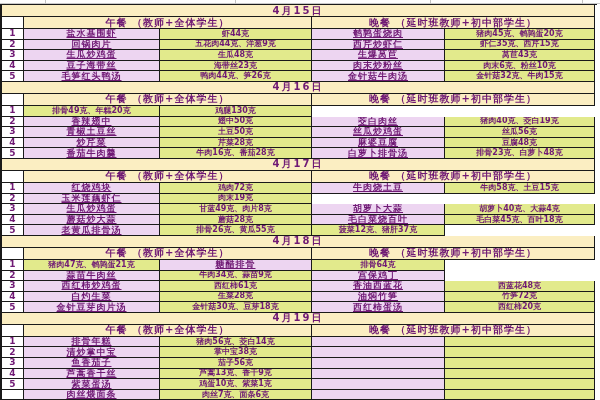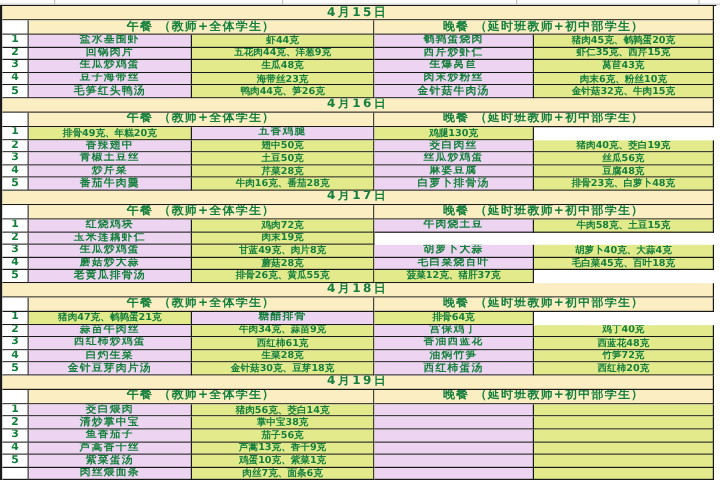--- a/index.html
+++ b/index.html
@@ -1,35 +1,35 @@
 <!DOCTYPE html>
 <html><head>
 <meta charset="utf-8">
 <style>
   html,body{margin:0;padding:0;}
   .screen{position:relative;width:600px;height:400px;background:#ffffff;overflow:hidden;
-          font-family:"DejaVu Sans",sans-serif;font-weight:bold;color:#15803d;text-align:right;}
+          font-family:"DejaVu Sans",sans-serif;font-weight:bold;color:#701a75;text-align:right;}
   .top-strip{position:relative;height:4px;width:600px;background:#fdfdfd;}
   .top-strip .hline{position:absolute;left:0;top:3px;width:600px;height:1px;background:#c9c9c9;}
   .top-strip .tick{position:absolute;top:0;width:1px;height:4px;background:#c2c2c2;}
   .menu-table{width:595px;border-left:2px solid #1a1a1a;border-top:1px solid #1a1a1a;}
   .row{display:grid;grid-template-columns:22px 136px 152px 133px 150px;}
   .cell{border-right:1px solid #1a1a1a;border-bottom:1px solid #1a1a1a;
         display:flex;align-items:center;justify-content:center;
         overflow:hidden;white-space:nowrap;box-sizing:border-box;line-height:1;}
   .date-row{height:12px;}
   .head-row{height:12px;}
   .dish-row{height:10.6px;}
   .date-cell{grid-column:1/6;background:#fbeec2;font-size:10px;letter-spacing:2px;}
   .num-cell{background:#ffffff;font-size:9px;}
   .head-blank{background:#ffffff;}
   .head-cell{background:#fbeec2;font-size:10px;letter-spacing:1px;}
   .lunch-head{grid-column:2/4;}
   .dinner-head{grid-column:4/6;}
-  .dish-cell{background:#edd5f1;font-size:9px;letter-spacing:1px;}
+  .dish-cell{background:#edd5f1;font-size:9px;letter-spacing:1px;text-decoration:underline;}
   .ing-cell{background:#e2ea8c;font-size:8px;}
 </style>
 </head>
 <body>
 
 <div class="screen">
   <div class="top-strip">
     <div class="hline"></div>
     <div class="tick" style="left:45px"></div>
     <div class="tick" style="left:235px"></div>
@@ -85,21 +85,20 @@
         <div class="cell date-cell">4月16日</div>
       </div>
       <div class="row head-row">
         <div class="cell num-cell head-blank"></div>
         <div class="cell head-cell lunch-head">午餐 （教师+全体学生）</div>
         <div class="cell head-cell dinner-head">晚餐 （延时班教师+初中部学生）</div>
       </div>
       <div class="row dish-row">
         <div class="cell num-cell">1</div>
         <div class="cell ing-cell">排骨49克、年糕20克</div>
-        <div class="cell dish-cell">五香鸡腿</div>
         <div class="cell ing-cell">鸡腿130克</div>
       </div>
       <div class="row dish-row">
         <div class="cell num-cell">2</div>
         <div class="cell dish-cell">香辣翅中</div>
         <div class="cell ing-cell">翅中50克</div>
         <div class="cell dish-cell">茭白肉丝</div>
         <div class="cell ing-cell">猪肉40克、茭白19克</div>
       </div>
       <div class="row dish-row">
@@ -175,21 +174,20 @@
         <div class="cell num-cell">1</div>
         <div class="cell ing-cell">猪肉47克、鹌鹑蛋21克</div>
         <div class="cell dish-cell">糖醋排骨</div>
         <div class="cell ing-cell">排骨64克</div>
       </div>
       <div class="row dish-row">
         <div class="cell num-cell">2</div>
         <div class="cell dish-cell">蒜苗牛肉丝</div>
         <div class="cell ing-cell">牛肉34克、蒜苗9克</div>
         <div class="cell dish-cell">宫保鸡丁</div>
-        <div class="cell ing-cell">鸡丁40克</div>
       </div>
       <div class="row dish-row">
         <div class="cell num-cell">3</div>
         <div class="cell dish-cell">西红柿炒鸡蛋</div>
         <div class="cell ing-cell">西红柿61克</div>
         <div class="cell dish-cell">香油西蓝花</div>
         <div class="cell ing-cell">西蓝花48克</div>
       </div>
       <div class="row dish-row">
         <div class="cell num-cell">4</div>
@@ -208,21 +206,21 @@
       <div class="row date-row">
         <div class="cell date-cell">4月19日</div>
       </div>
       <div class="row head-row">
         <div class="cell num-cell head-blank"></div>
         <div class="cell head-cell lunch-head">午餐 （教师+全体学生）</div>
         <div class="cell head-cell dinner-head">晚餐 （延时班教师+初中部学生）</div>
       </div>
       <div class="row dish-row">
         <div class="cell num-cell">1</div>
-        <div class="cell dish-cell">茭白煨肉</div>
+        <div class="cell dish-cell">排骨年糕</div>
         <div class="cell ing-cell">猪肉56克、茭白14克</div>
         <div class="cell dish-cell"></div>
         <div class="cell ing-cell"></div>
       </div>
       <div class="row dish-row">
         <div class="cell num-cell">2</div>
         <div class="cell dish-cell">清炒掌中宝</div>
         <div class="cell ing-cell">掌中宝38克</div>
         <div class="cell dish-cell"></div>
         <div class="cell ing-cell"></div>

